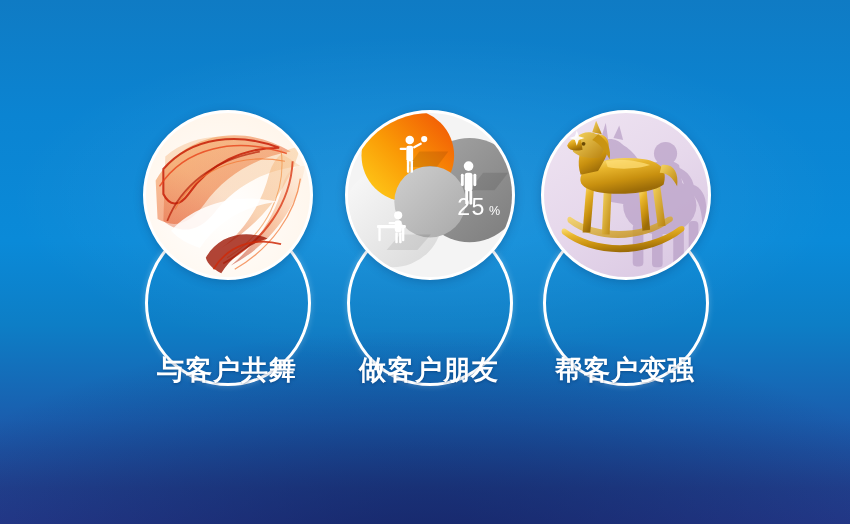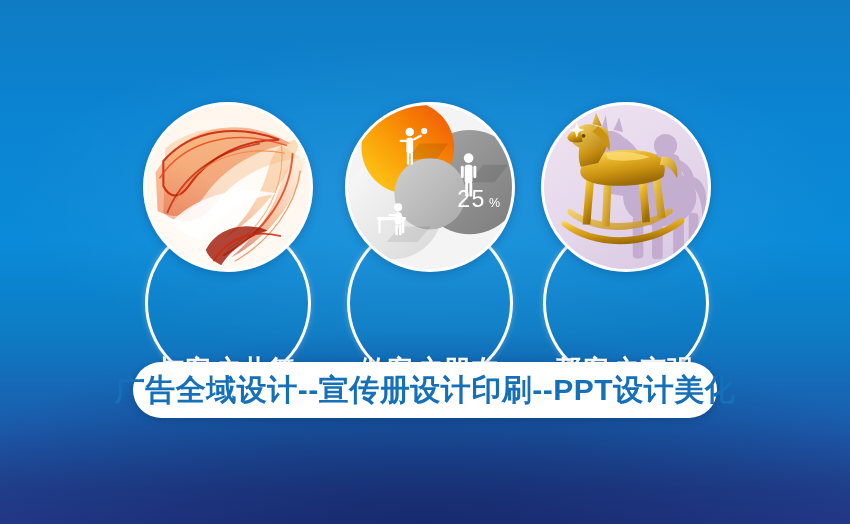--- a/index.html
+++ b/index.html
@@ -60,21 +60,21 @@
     height: 166px;
     border-radius: 50%;
     border: 3.5px solid #ffffff;
     box-sizing: border-box;
     box-shadow: 0 0 6px rgba(255,255,255,0.25);
   }
   
   .disc {
     position: absolute;
     left: 16px;
-    top: 7px;
+    top: 15px;
     width: 170px;
     height: 170px;
     border-radius: 50%;
     overflow: hidden;
     border: 3.5px solid #ffffff;
     box-sizing: border-box;
     background: #ffffff;
     box-shadow: 0 2px 10px rgba(0,30,80,0.25);
   }
   .disc svg { display: block; width: 100%; height: 100%; }
@@ -331,17 +331,14 @@
               <path d="M34,18 L36,24 L42,26 L36,28 L34,34 L32,28 L26,26 L32,24 Z"></path>
             </g>
           </g>
         </svg>
       </div>
       <div class="caption">帮客户变强</div>
     </div>
 
   </div>
 
-  <div class="banner">
-    <span class="banner-text">广告全域设计--宣传册设计印刷--PPT设计美化</span>
-  </div>
 
 </div>
 
 </body></html>

